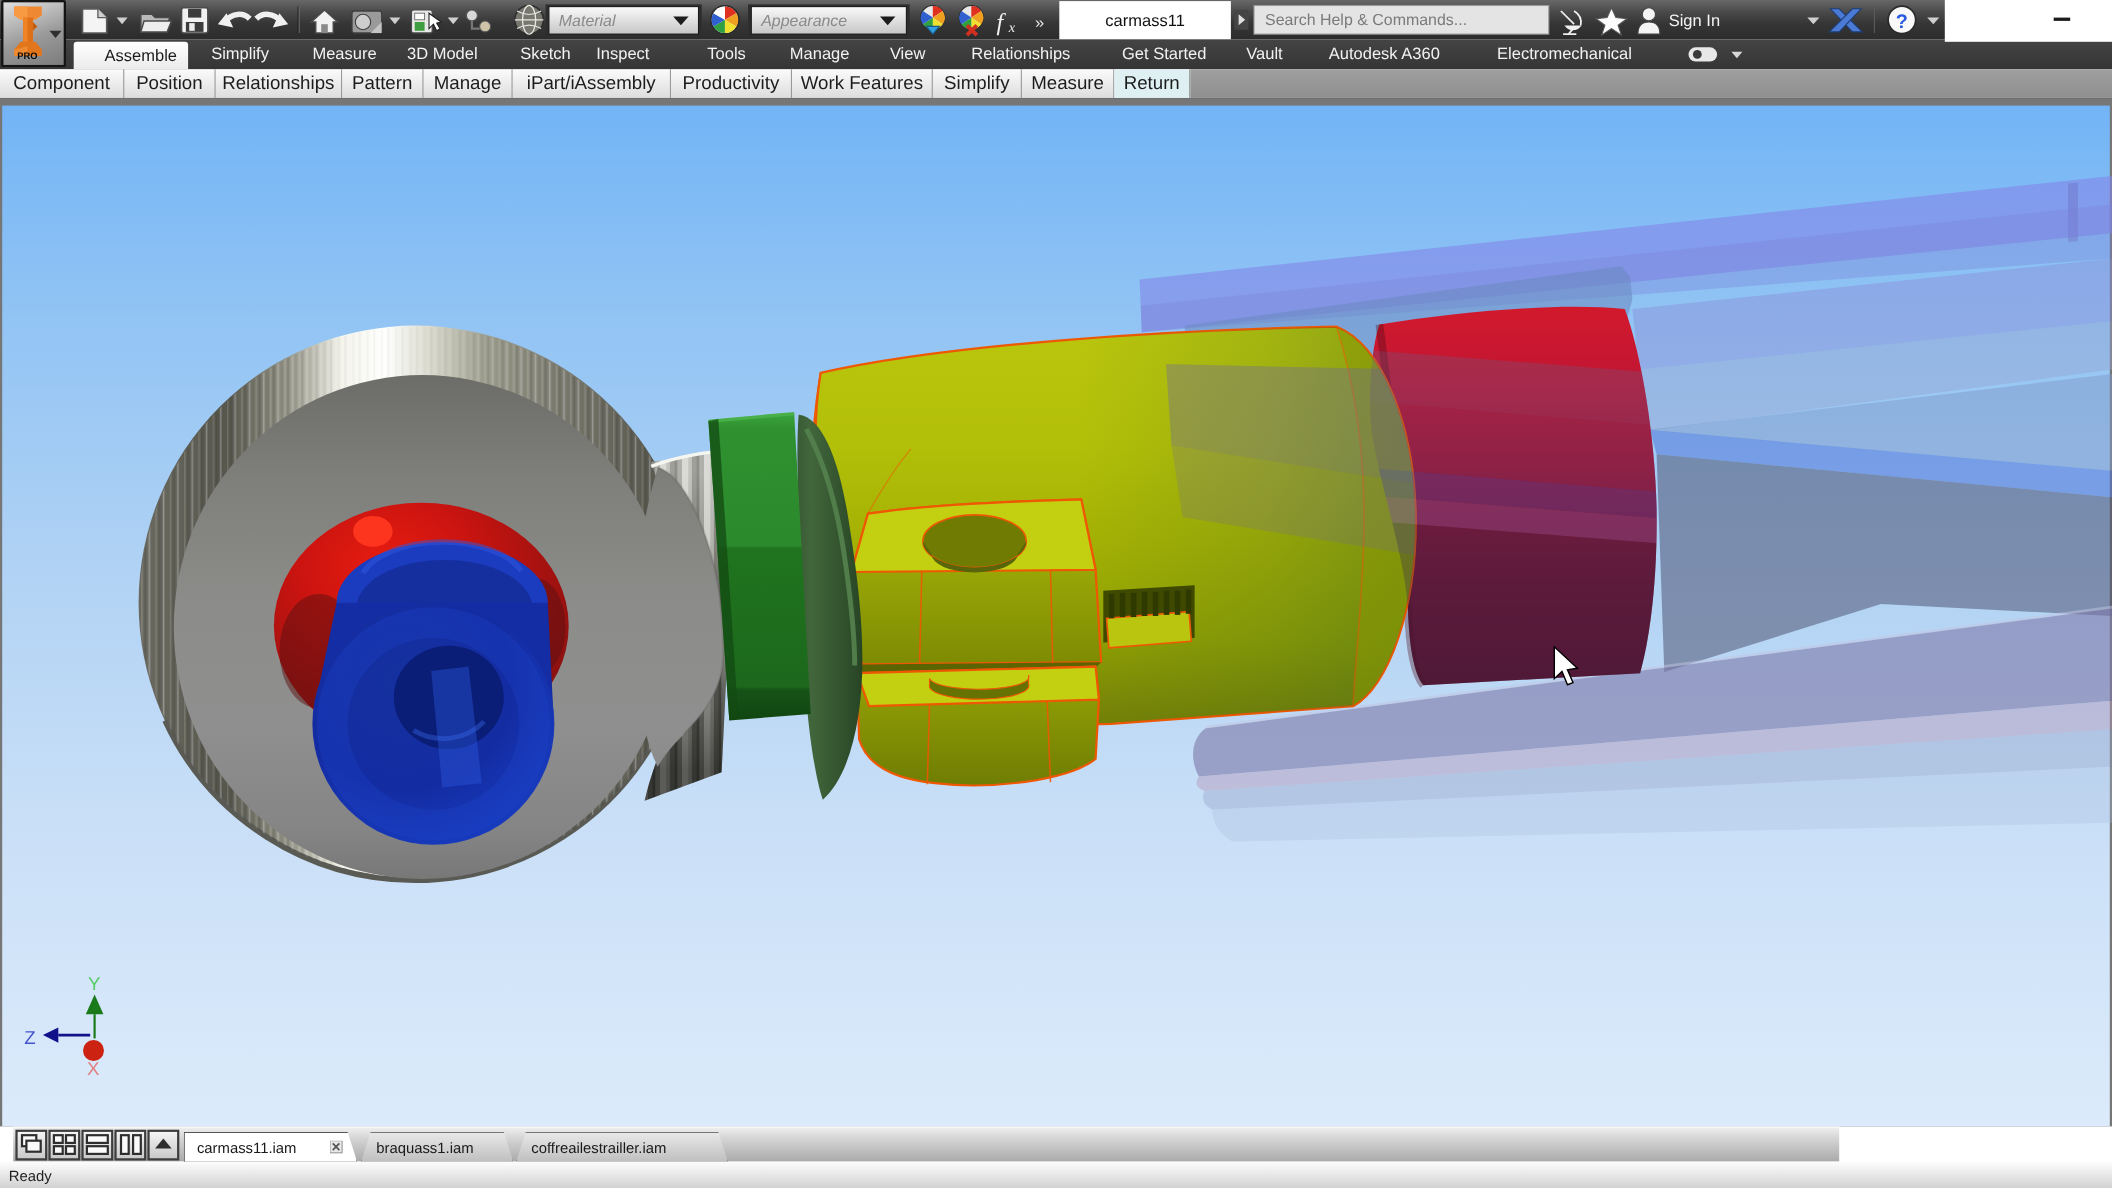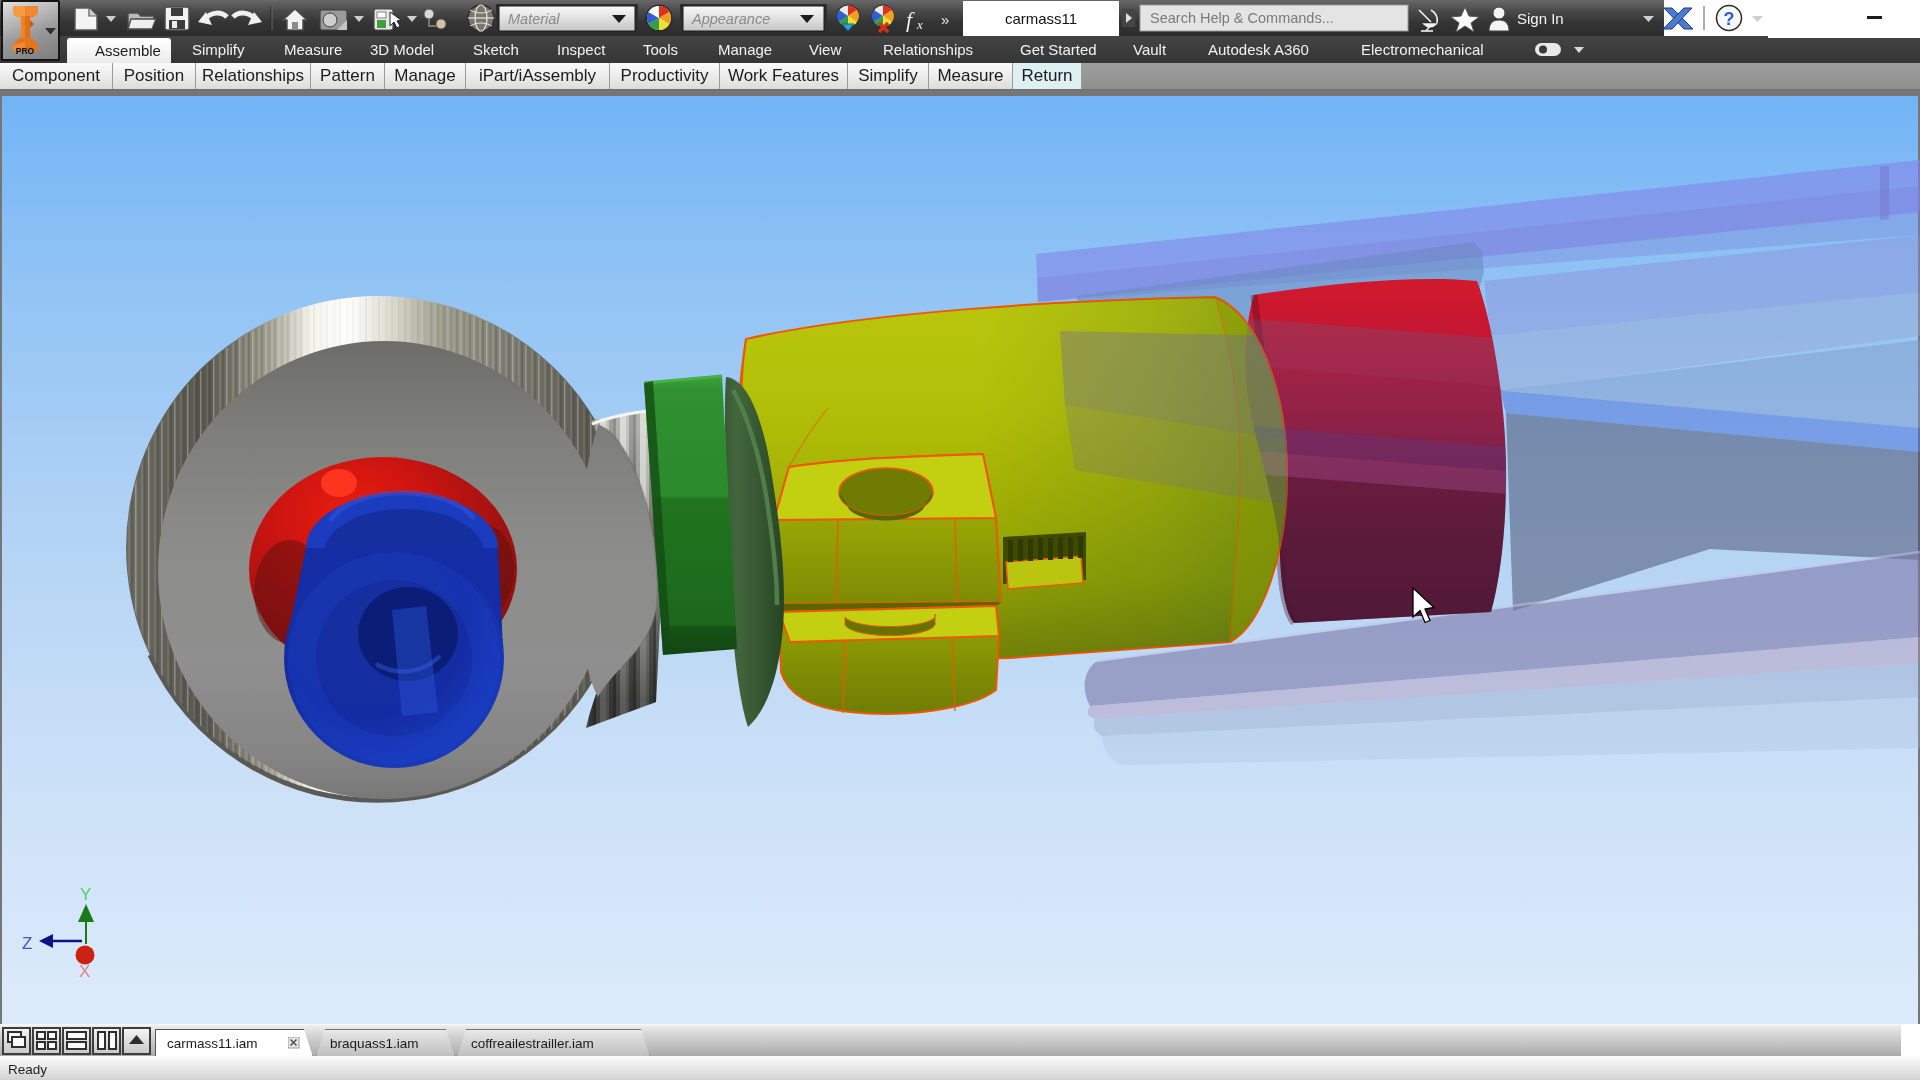--- a/index.html
+++ b/index.html
@@ -1,40 +1,40 @@
 <!DOCTYPE html>
 <html><head>
 <meta charset="utf-8">
 <style>
   * { margin:0; padding:0; box-sizing:border-box; }
   html,body { width:1920px; height:1080px; overflow:hidden; background:#fff;
     font-family:"Liberation Sans", sans-serif; }
   #root { position:absolute; left:0; top:0; width:1920px; height:1080px; }
   .abs { position:absolute; }
   
-  #titlebar { left:0; top:0; width:1664px; height:36px;
+  #titlebar { left:0; top:0; width:1920px; height:36px;
     background:linear-gradient(#686868 0%, #4a4a4a 30%, #353535 60%, #2c2c2c 100%); }
   #titlewhite { left:1768px; top:0; width:152px; height:38px; background:#fff; z-index:5;}
   #mindash { left:1867px; top:16px; width:15px; height:3px; background:#1c1c1c; z-index:6;}
   
   #menurow { left:0; top:36px; width:1920px; height:27px;
     background:linear-gradient(#444444, #353535); color:#f2f2f2; font-size:15px; }
   .mitem { position:absolute; top:5px; white-space:nowrap; }
   #assembletab { position:absolute; left:67px; top:2px; width:104px; height:25px;
     background:linear-gradient(#ffffff, #ebebeb); color:#1a1a1a; text-align:center;
     border-radius:3px 3px 0 0; line-height:25px;padding-left:18px; }
   
   #ribbonrow { left:0; top:63px; width:1920px; height:27px;
     background:linear-gradient(#9f9f9f, #8f8f8f); border-bottom:1px solid #6f6f6f; }
   #ribbonlabels { position:absolute; left:0; top:0; height:26px; width:1082px;
     background:linear-gradient(#fbfbfb, #dddddd); }
   .rcell { position:absolute; top:0; height:26px; font-size:17px; color:#1c1c1c;
     text-align:center; line-height:26px; border-right:1px solid #9a9a9a; }
   
-  #tabbar { left:0; top:1024px; width:1901px; height:32px;
+  #tabbar { left:12px; top:1024px; width:1660px; height:32px;
     background:linear-gradient(#efefef 0%, #d6d6d6 30%, #aaaaaa 100%);
     border-top:1px solid #f8f8f8; }
   .winbtn { position:absolute; top:2px; width:29px; height:28px;
     background:linear-gradient(#f4f4f4,#c9c9c9); border:2px solid #3d3d3d; }
   .doctab { position:absolute; top:4px; height:28px; font-size:13.5px; color:#1a1a1a;
     line-height:27px; }
   
   #statusbar { left:0; top:1056px; width:1920px; height:24px;
     background:linear-gradient(#fdfdfd, #d2d2d2); font-size:13.5px; color:#1f1f1f; }
 </style>
@@ -433,21 +433,21 @@
   </div>
   <div id="titlewhite" class="abs"></div>
   <div id="mindash" class="abs"></div>
 
   <div id="menurow" class="abs">
     <div id="assembletab">Assemble</div>
     <div class="mitem" style="left:192px;">Simplify</div>
     <div class="mitem" style="left:284px;">Measure</div>
     <div class="mitem" style="left:370px;">3D Model</div>
     <div class="mitem" style="left:473px;">Sketch</div>
-    <div class="mitem" style="left:557px;">Inspect</div>
+    <div class="mitem" style="left:542px;">Inspect</div>
     <div class="mitem" style="left:643px;">Tools</div>
     <div class="mitem" style="left:718px;">Manage</div>
     <div class="mitem" style="left:809px;">View</div>
     <div class="mitem" style="left:883px;">Relationships</div>
     <div class="mitem" style="left:1020px;">Get Started</div>
     <div class="mitem" style="left:1133px;">Vault</div>
     <div class="mitem" style="left:1208px;">Autodesk A360</div>
     <div class="mitem" style="left:1361px;">Electromechanical</div>
     <svg width="60" height="20" style="position:absolute;left:1530px;top:4px;" xmlns="http://www.w3.org/2000/svg">
       <rect x="5" y="3" width="26" height="13" rx="6.5" fill="#e8e8e8"></rect>

